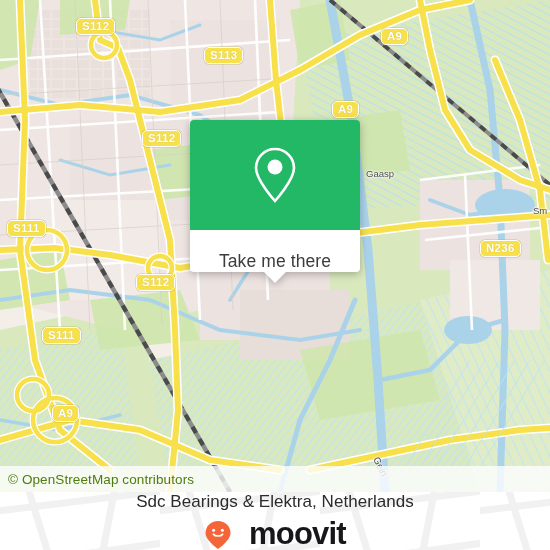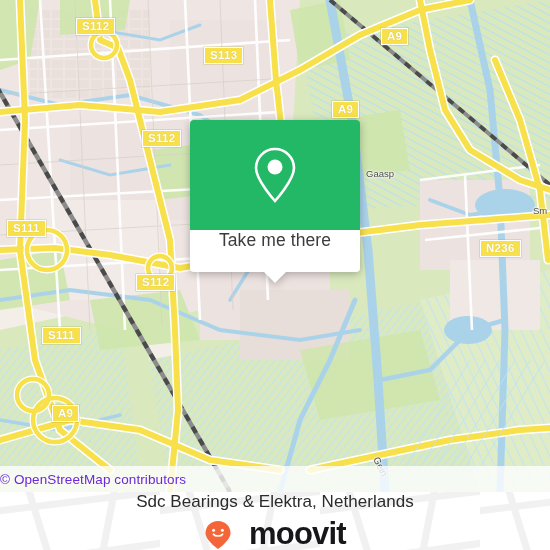--- a/index.html
+++ b/index.html
@@ -15,21 +15,21 @@
     position:absolute;left:0;top:0;width:550px;height:492px;overflow:hidden;
     background:#e9eadf;
   }
   .map-svg{position:absolute;left:0;top:0;width:550px;height:492px;display:block;}
 
   
   .shield{
     position:absolute;
     background:#f7e04a;
     border:1.5px solid #ffffff;
-    border-radius:0;
+    border-radius:5px;
     color:#ffffff;
     font-size:11.5px;
     font-weight:bold;
     letter-spacing:.3px;
     padding:1.5px 5px 2px 5px;
     line-height:1;
     text-shadow:0 0 1px rgba(120,100,0,.35);
     box-shadow:0 0 0 .5px rgba(170,150,40,.45);
     white-space:nowrap;
   }
@@ -44,38 +44,38 @@
   }
   .water-label.rot{transform:rotate(63deg);transform-origin:left top;}
 
   
   .attribution{
     position:absolute;left:0;bottom:0;width:550px;height:26px;
     background:rgba(255,255,255,.78);
     display:flex;align-items:center;
   }
   .attribution span{
-    font-size:13.5px;color:#6d28d9;letter-spacing:.1px;
+    font-size:13.5px;color:#4d7c0f;padding-left:8px;letter-spacing:.1px;
   }
 
   
   .popup{
     position:absolute;left:190px;top:120px;width:170px;
     filter:drop-shadow(0 2px 4px rgba(0,0,0,.28));
   }
   .popup-body{
     background:#22b865;height:110px;
     border-radius:4px 4px 0 0;
     display:flex;align-items:center;justify-content:center;
   }
   .pin-icon{width:48px;height:60px;display:block;}
   .popup-foot{
     position:relative;background:#ffffff;height:42px;
     border-radius:0 0 4px 4px;
-    display:flex;align-items:flex-start;justify-content:center;
+    display:flex;align-items:flex-end;justify-content:center;
   }
   .popup-foot span{
     font-size:17.5px;color:#3c3c3c;letter-spacing:.1px;
   }
   .popup-tail{
     position:absolute;left:50%;bottom:-11px;margin-left:-11px;
     width:0;height:0;
     border-left:11px solid transparent;
     border-right:11px solid transparent;
     border-top:11px solid #ffffff;

